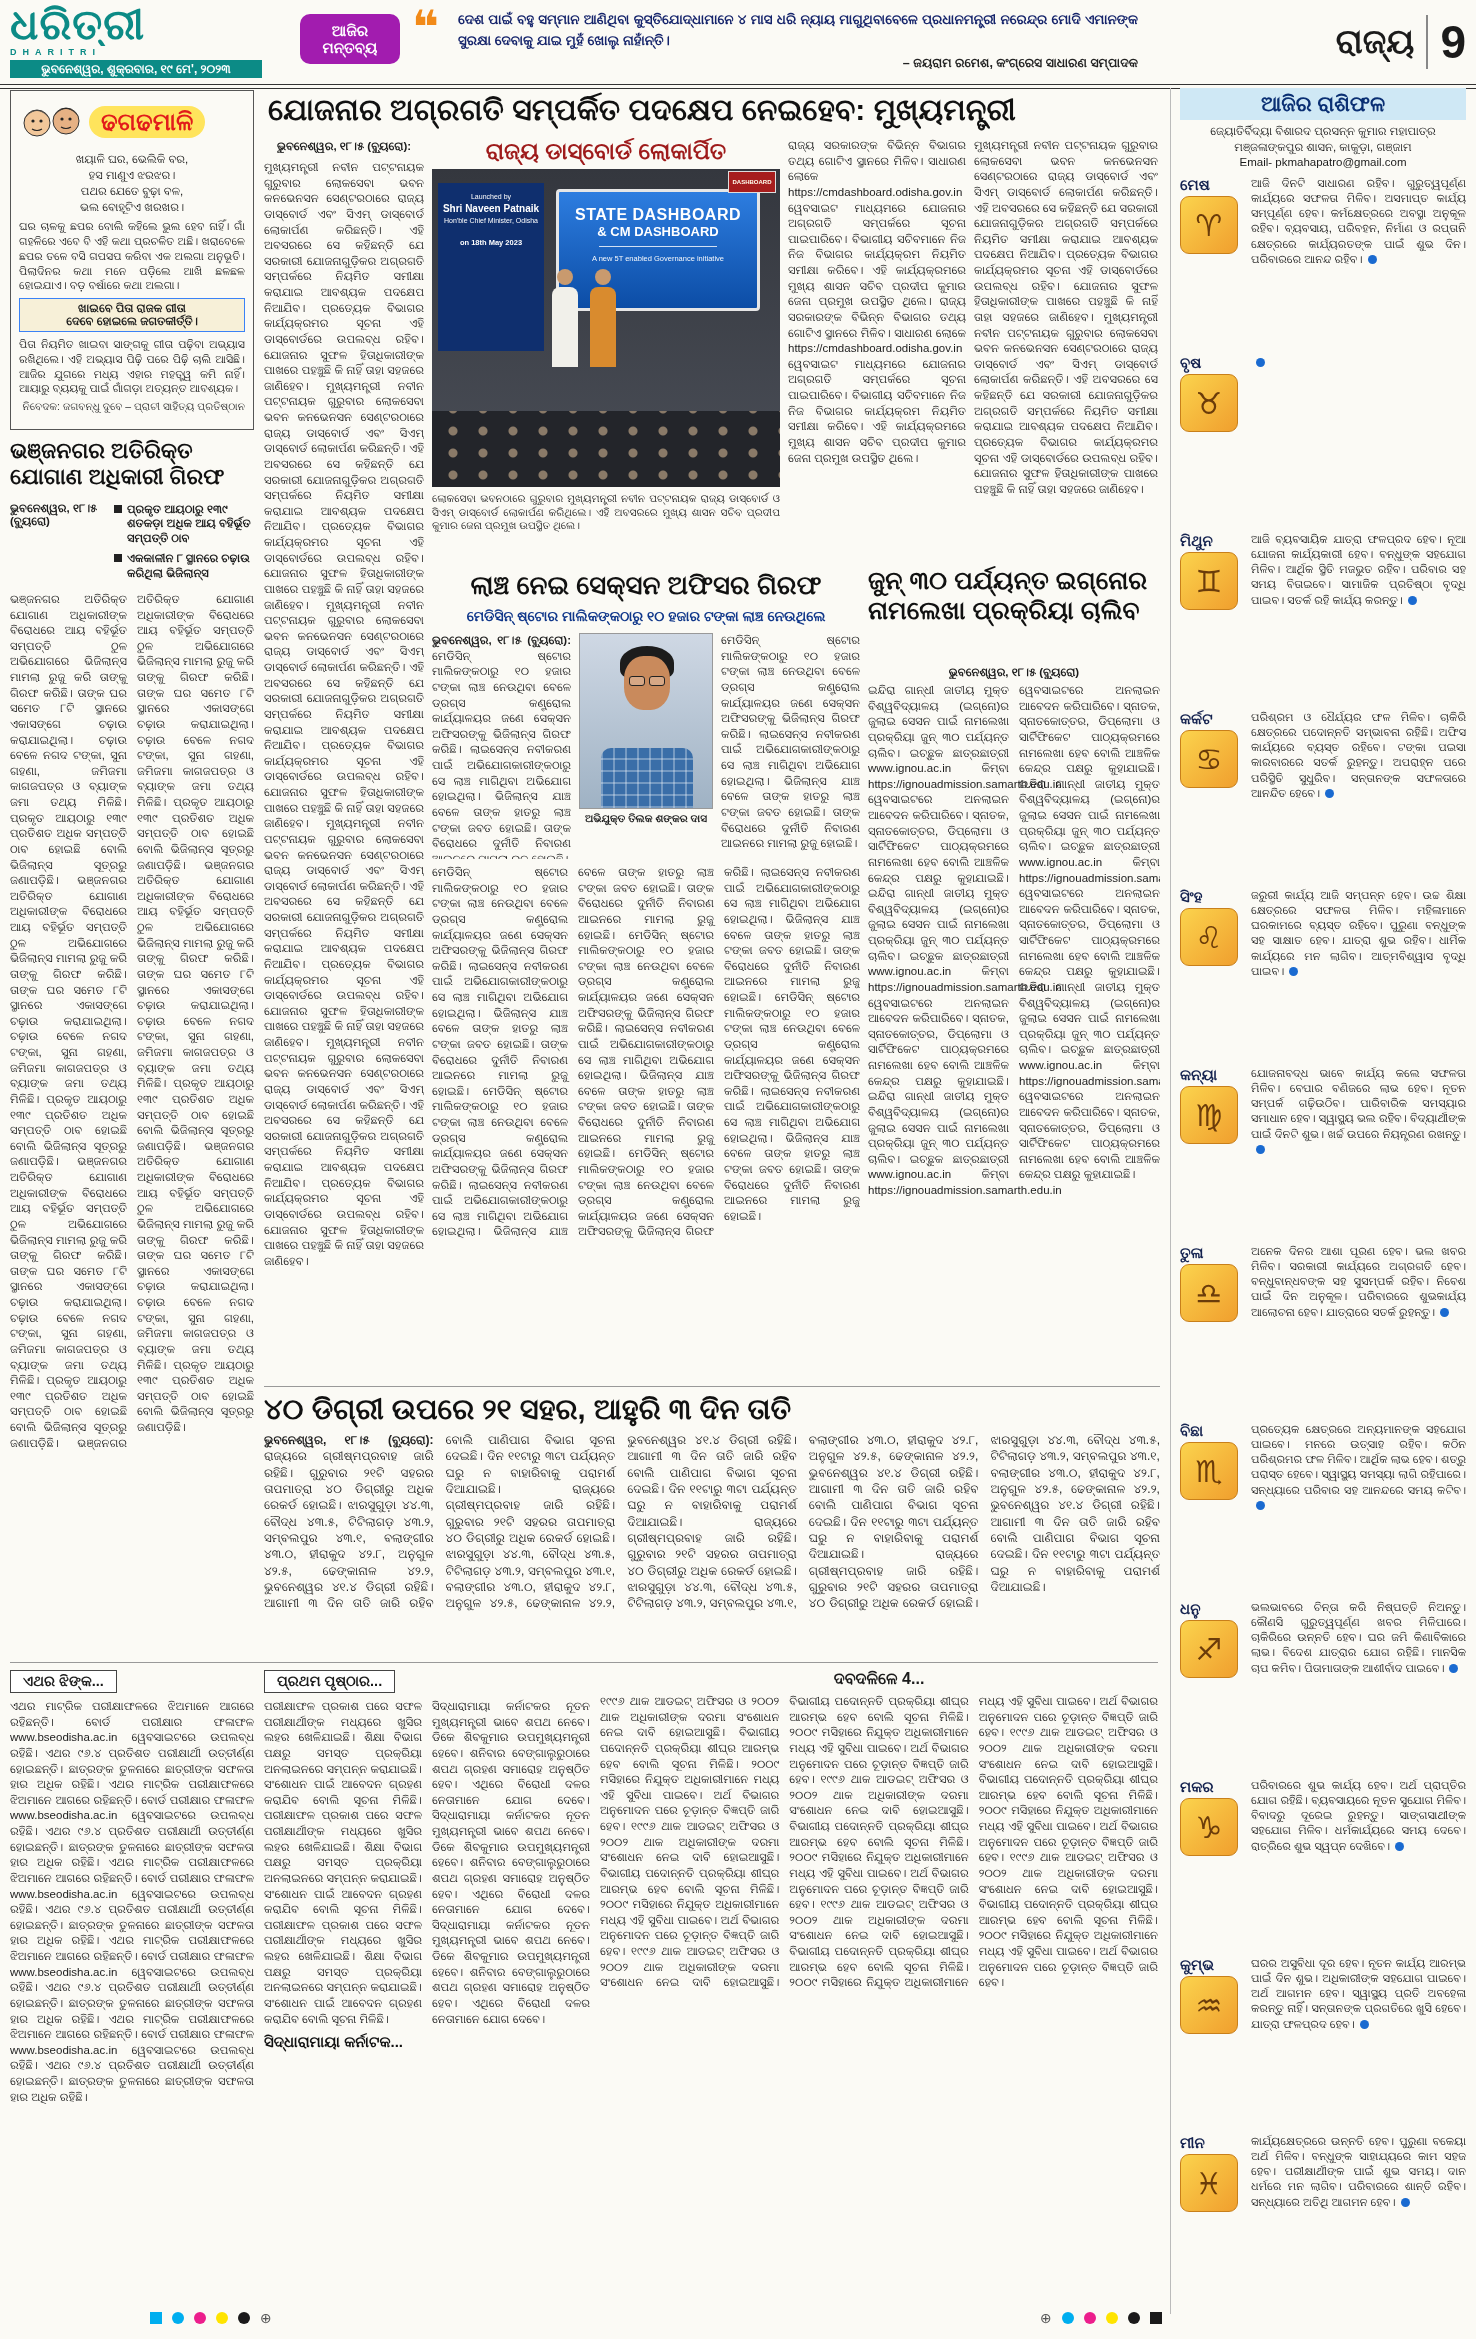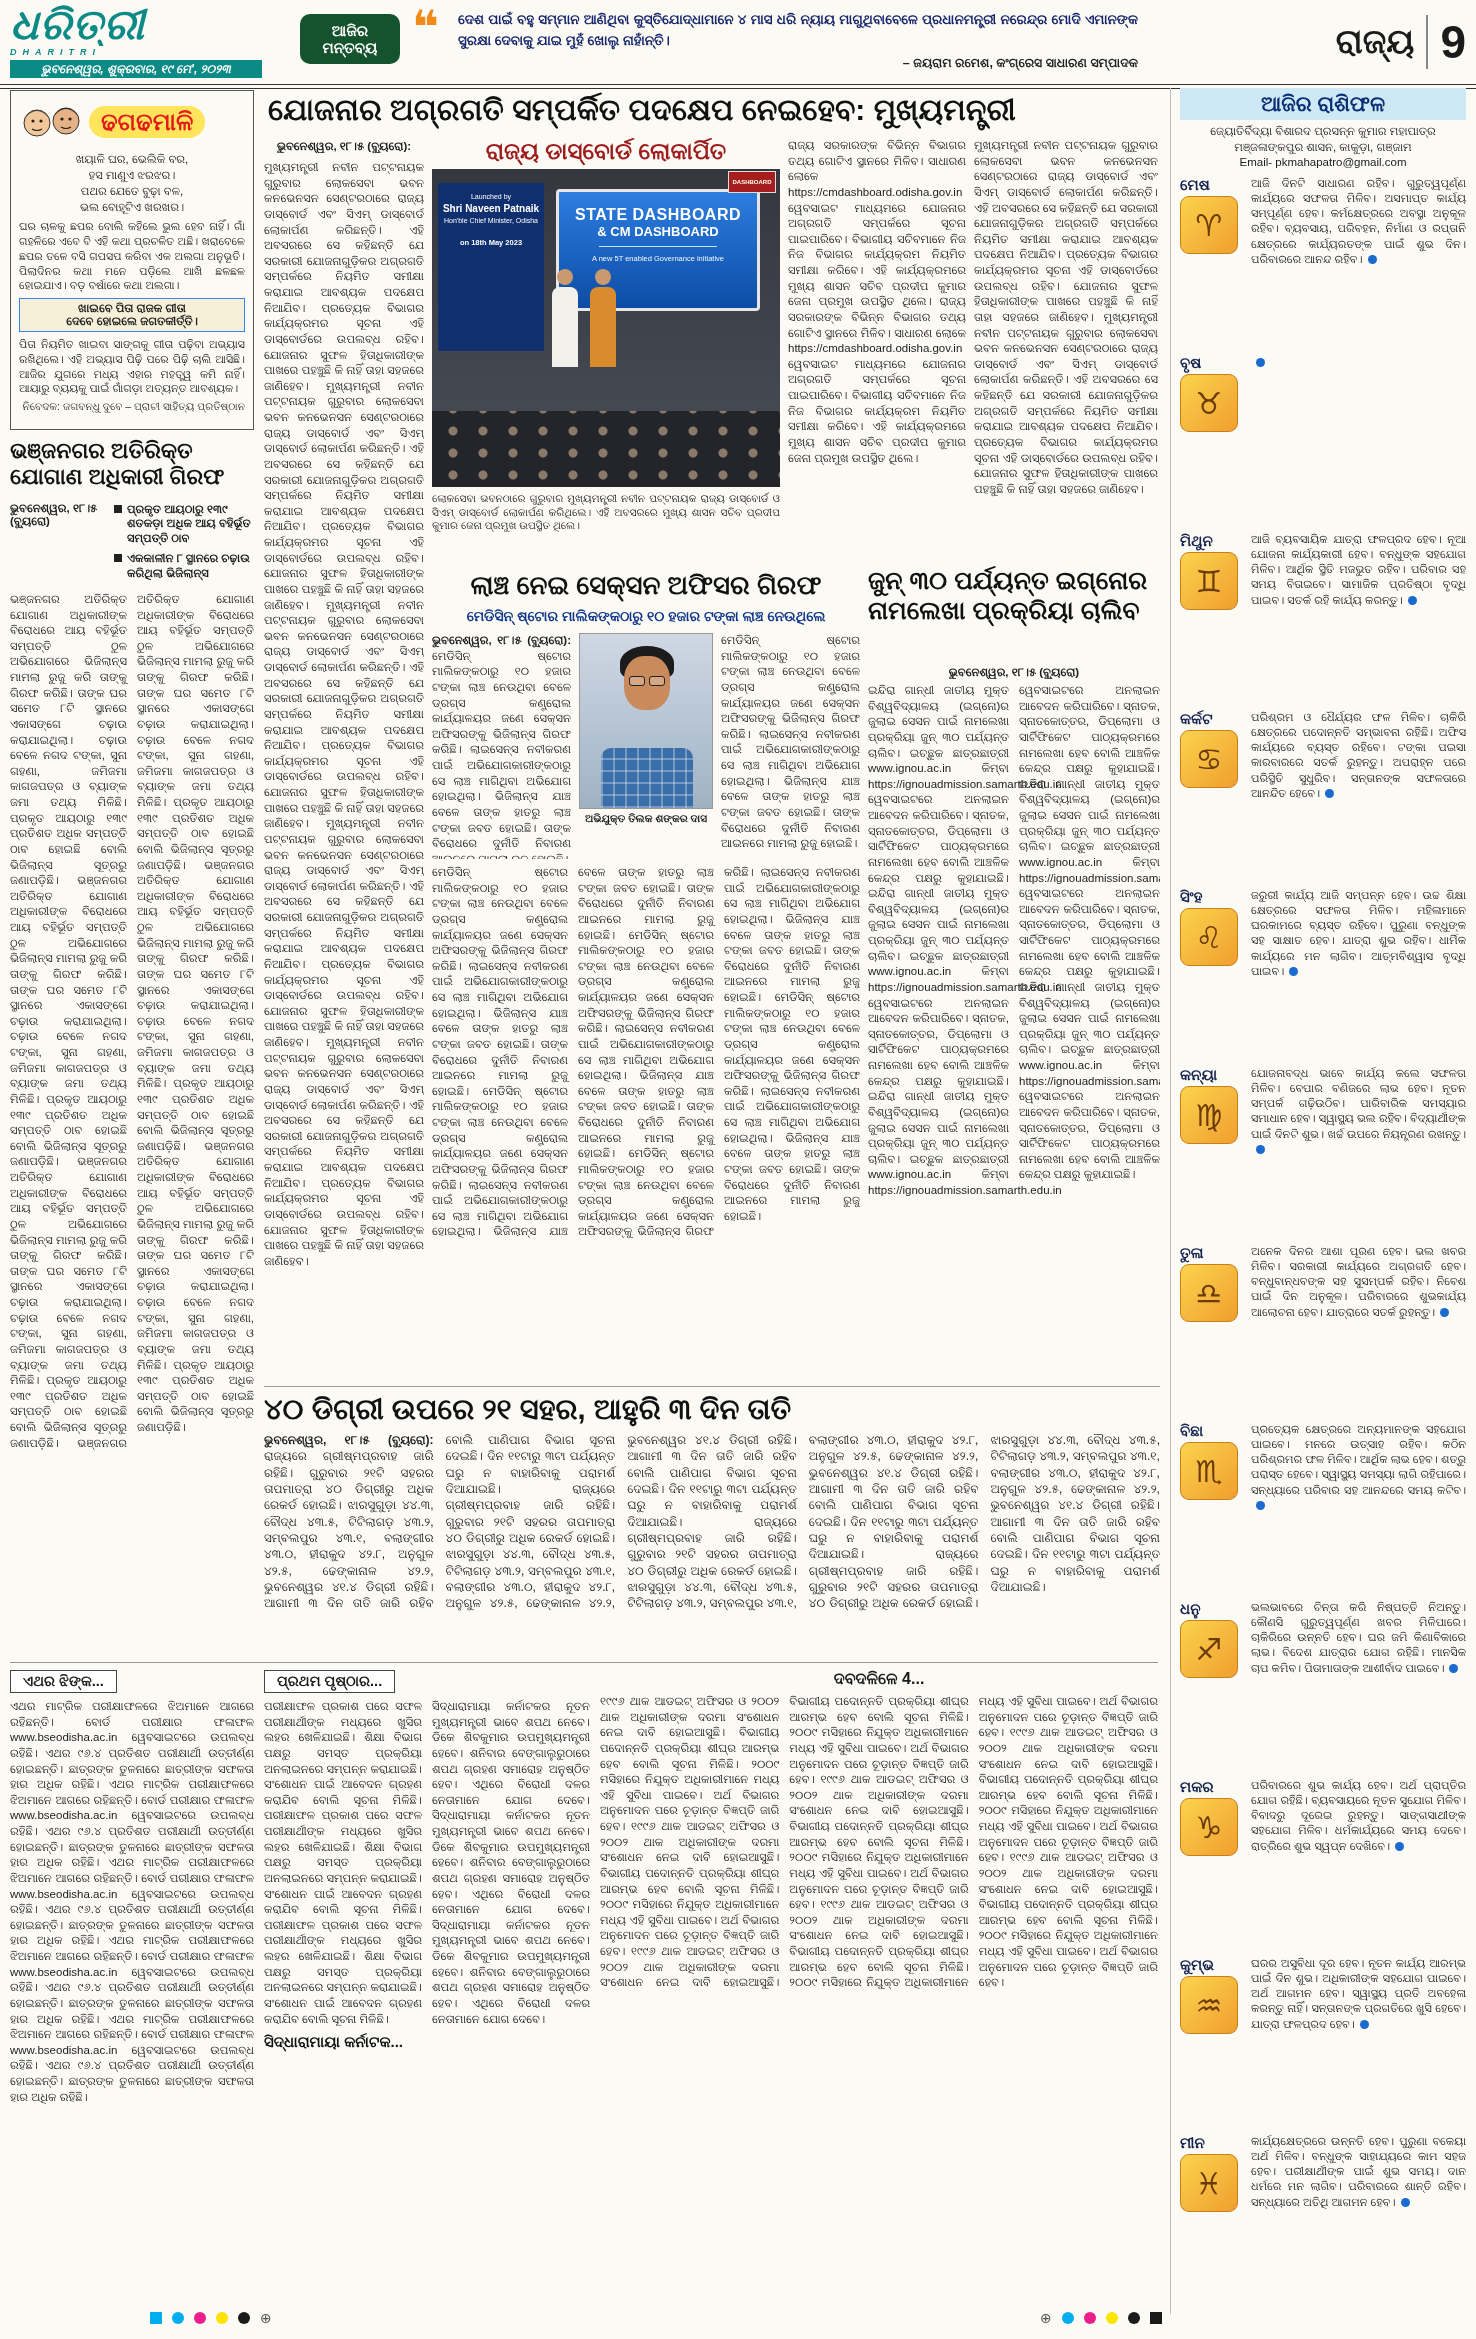--- a/index.html
+++ b/index.html
@@ -1,26 +1,26 @@
 <!DOCTYPE html>
 <html><head>
 <meta charset="utf-8">
 <style>
   * { margin:0; padding:0; box-sizing:border-box; }
   body { background:#d9d9d9; font-family:"Liberation Sans","DejaVu Sans",sans-serif; }
   .page { position:relative; width:1476px; height:2339px; margin:0 auto; background:#fbfaf5; color:#1b1b1b; overflow:hidden; }
   .abs { position:absolute; }
 
   
-  .masthead { left:10px; top:4px; width:252px; height:78px;font-style:italic; }
+  .masthead { left:10px; top:4px; width:252px; height:78px; }
   .paper-name { font-size:42px; font-weight:bold; color:#0c8b86; line-height:1.0; letter-spacing:1px; white-space:nowrap; overflow:hidden; }
   .paper-latin { font-size:9px; letter-spacing:6px; color:#0c8b86; font-weight:bold; margin-top:1px; }
   .date-bar { margin-top:3px; background:#0c8b86; color:#fff; font-size:12px; font-weight:bold; text-align:center; padding:2px 0; white-space:nowrap; overflow:hidden; }
   .quote-area { left:300px; top:8px; width:990px; height:72px; }
-  .quote-badge { position:absolute; left:0; top:6px; width:100px; height:50px; background:#14532d; border-radius:10px; color:#fff; font-weight:bold; font-size:15px; display:flex; align-items:center; justify-content:center; text-align:center; line-height:1.15; padding:18px 8px; }
+  .quote-badge { position:absolute; left:0; top:6px; width:100px; height:50px; background:#a21caf; border-radius:10px; color:#fff; font-weight:bold; font-size:15px; display:flex; align-items:center; justify-content:center; text-align:center; line-height:1.15; padding:18px 8px; }
   .quote-mark { position:absolute; left:112px; top:-8px; font-size:46px; color:#f28a18; font-weight:bold; }
   .quote-text { position:absolute; left:158px; top:2px; width:680px; height:44px; font-size:13.5px; font-weight:bold; color:#15246b; line-height:1.55; overflow:hidden; text-align:justify; }
   .quote-attr { position:absolute; left:158px; top:48px; width:680px; font-size:12.5px; font-weight:bold; color:#222; text-align:right; }
   .section-block { left:1316px; top:10px; width:150px; height:64px; display:flex; align-items:center; justify-content:flex-end; gap:12px; }
   .sec-label { font-size:34px; font-weight:bold; white-space:nowrap; overflow:hidden; }
   .sec-divider { width:2px; height:54px; background:#888; }
   .page-num { font-size:46px; font-weight:bold; }
   .header-rule { left:0; top:84px; width:1476px; height:5px; border-top:1.5px solid #333; border-bottom:1px solid:#333; border-bottom:1px solid #333; }
 
   

